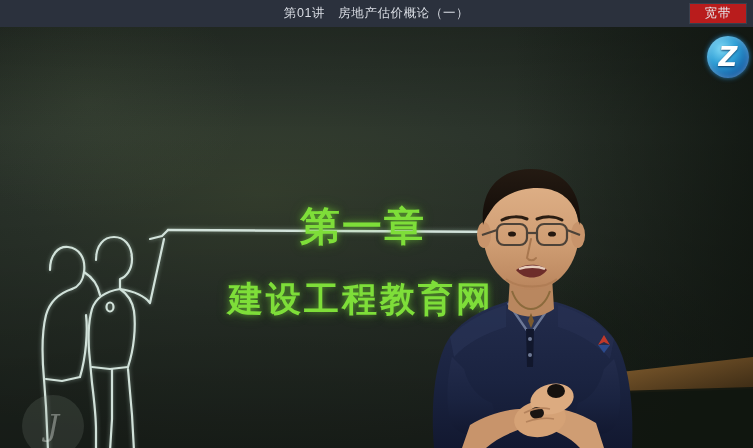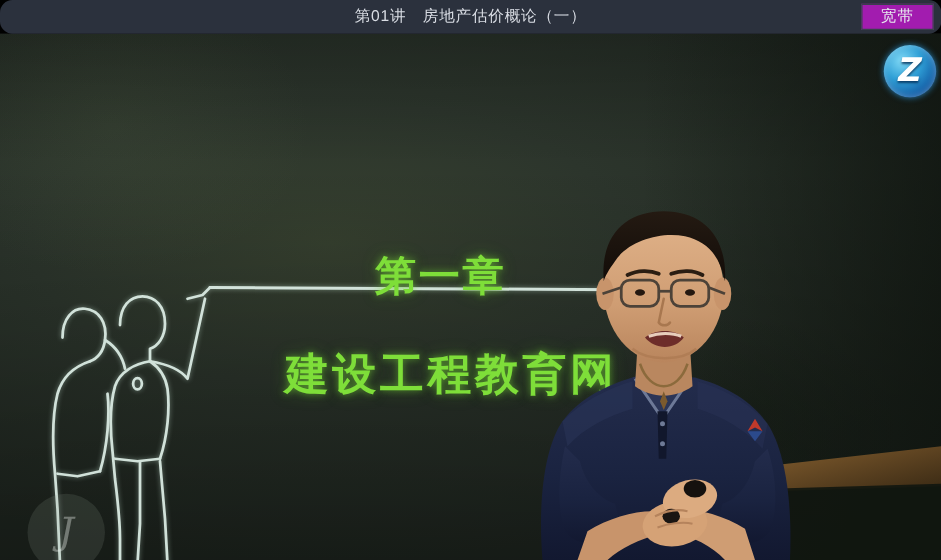--- a/index.html
+++ b/index.html
@@ -10,30 +10,29 @@
     overflow:hidden;
   }
   #app { position:relative; width:753px; height:448px; overflow:hidden; }
 
   
   .titlebar{
     position:absolute; left:0; top:0; width:753px; height:27px;
     background:#2b313d;
     display:flex; align-items:center; justify-content:center;
     z-index:40;
-    border-radius:10px;
   }
   .titlebar-title{
     color:#d9dde4; font-size:12.5px; letter-spacing:.6px;
     white-space:nowrap; line-height:27px;
   }
   .bandwidth-btn{
     position:absolute; right:6px; top:3px;
     width:58px; height:21px;
-    background:#a21caf;
+    background:#b91c1c;
     color:#e6e9ee; font-size:12.5px;
     display:flex; align-items:center; justify-content:center;
     border:1px solid #39404d;
     letter-spacing:1px;
     cursor:pointer;
   }
 
   
   .stage{
     position:absolute; left:0; top:27px; width:753px; height:421px;
@@ -64,21 +63,21 @@
   
   .chalk-text{
     position:absolute;
     color:#7ede39;
     font-family:"DejaVu Sans", sans-serif;
     font-weight:700;
     text-shadow:0 0 6px rgba(125,222,57,.55), 0 0 14px rgba(90,190,40,.30);
     white-space:nowrap;
     letter-spacing:2px;
   }
-  .chapter-title{ left:300px; top:172px; font-size:33px; }
+  .chapter-title{ left:300px; top:172px; font-size:40px; }
   .chapter-subtitle{ left:228px; top:249px; font-size:35px; letter-spacing:3px; }
 
   
   .wm-circle{
     position:absolute; left:22px; top:368px;
     width:62px; height:62px; border-radius:50%;
     background:rgba(150,160,150,.16);
     display:flex; align-items:center; justify-content:center;
   }
   .wm-glyph{

